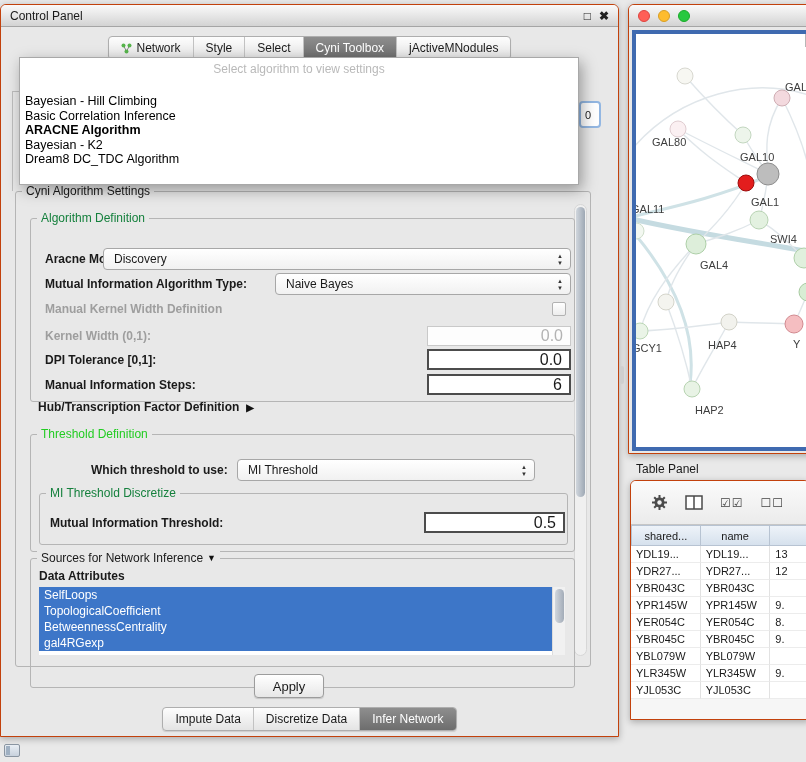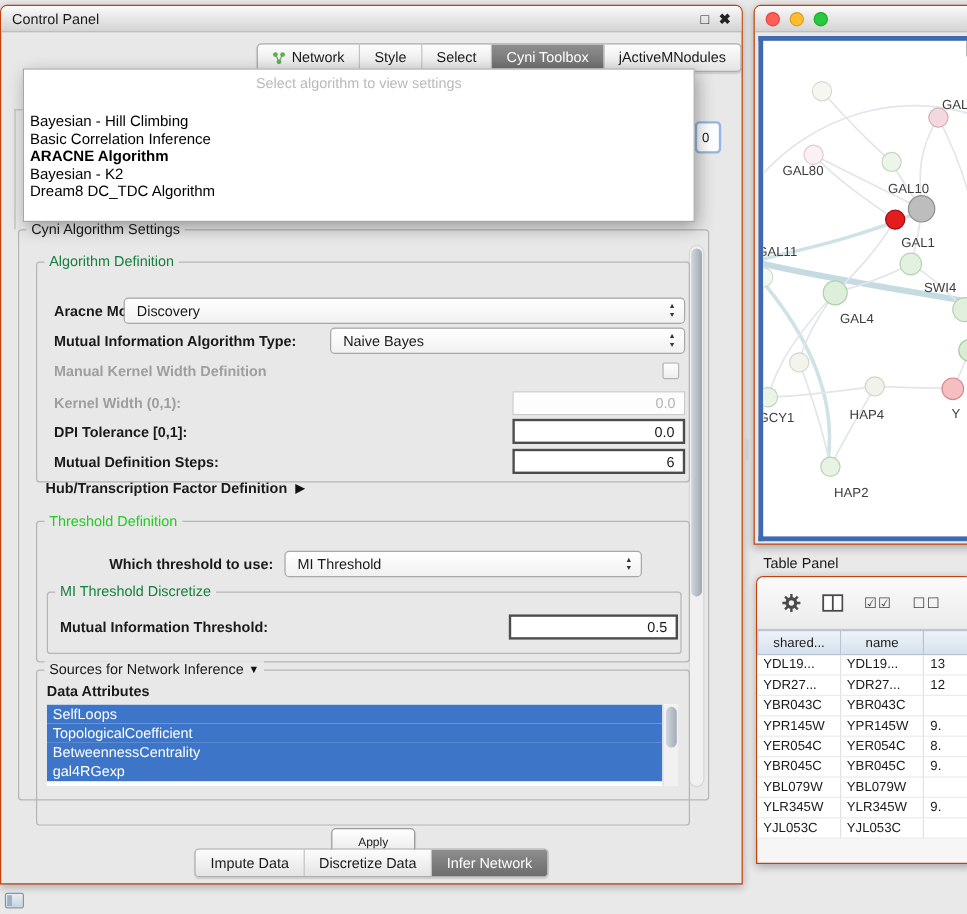--- a/index.html
+++ b/index.html
@@ -19,21 +19,21 @@
     height:22px; background:linear-gradient(#fafafa,#d3d3d3);
     border-bottom:1px solid #a5a5a5; border-radius:5px 5px 0 0;
     display:flex; align-items:center; padding:0 9px; font-size:12px;
   }
   .winbtns { margin-left:auto; display:flex; gap:8px; font-weight:bold; color:#222; }
   .winbtns span { font-size:12px; line-height:12px; cursor:default; }
 
   
   .cp { left:0; top:4px; width:619px; height:733px; }
 
-  .tabsrow { position:absolute; top:31px; left:0; right:0; display:flex; justify-content:flex-end; }
+  .tabsrow { position:absolute; top:31px; left:0; right:0; display:flex; justify-content:center; }
   .seg {
     display:inline-flex; border:1px solid #aeaeae; border-radius:4px; overflow:hidden;
     background:linear-gradient(#fdfdfd,#e4e4e4); box-shadow:0 1px 1px rgba(0,0,0,.12);
   }
   .seg .tab {
     padding:4px 12px; font-size:12px; color:#1a1a1a; border-left:1px solid #c2c2c2;
     display:flex; align-items:center; gap:5px; white-space:nowrap;
   }
   .seg .tab:first-child { border-left:none; }
   .seg .tab.sel { background:linear-gradient(#8e8e8e,#6d6d6d); color:#fff; }
@@ -78,21 +78,21 @@
   .lbl.dis { color:#9e9e9e; }
 
   .pop { position:absolute; height:22px; background:linear-gradient(#ffffff,#f1f1f1);
          border:1px solid #a7a7a7; border-radius:4px; font-size:12px;
          display:flex; align-items:center; padding:0 24px 0 10px; }
   .pop .arr { position:absolute; right:4px; top:4px; width:12px; display:flex;
               flex-direction:column; align-items:center; color:#333; }
   .pop .arr i { font-style:normal; font-size:6px; line-height:6.5px; }
 
   .fld { position:absolute; height:20px; background:#fff; border:1px solid #a9a9a9;
-         font-size:12px; display:flex; align-items:center; justify-content:flex-end;
+         font-size:16px; display:flex; align-items:center; justify-content:flex-end;
          padding:0 7px; }
   .fld.strong { border:2px solid #4c4c4c; height:21px; }
   .fld.dis { border:1px solid #c9c9c9; color:#b3b3b3; background:#fdfdfd; }
 
   .cb { position:absolute; width:14px; height:14px; border:1px solid #b2b2b2;
         border-radius:2px; background:linear-gradient(#ffffff,#ededed); }
 
   .hubrow { position:absolute; left:22px; top:208px; display:flex; align-items:center;
             gap:7px; font-size:12px; font-weight:bold; }
   .tri { font-size:10px; color:#111; }
@@ -100,25 +100,25 @@
   .attrs { position:absolute; left:8px; top:10px; font-size:12px; font-weight:bold; }
   .list { position:absolute; left:8px; top:28px; width:526px; height:68px;
           background:#fff; overflow:hidden; }
   .sel-item { height:16px; line-height:16px; background:#3d76c8; color:#fff;
               font-size:12px; padding-left:5px; margin-right:13px; }
   .list-sb { position:absolute; right:0; top:0; width:13px; height:68px;
              background:#f1f1f1; border-left:1px solid #dcdcdc; }
   .list-sb .thumb { margin:2px auto 0; width:9px; height:34px; border-radius:5px;
              background:linear-gradient(90deg,#d0d6dd,#a3acb8); }
 
-  .apply { position:absolute; left:275px; top:669px; width:70px; height:24px;
+  .apply { position:absolute; left:253px; top:669px; width:70px; height:24px;
            border:1px solid #9c9c9c; border-radius:4px;
-           background:linear-gradient(#ffffff,#e7e7e7); font-size:10px;
+           background:linear-gradient(#ffffff,#e7e7e7); font-size:13px;
            display:flex; align-items:center; justify-content:center;
-           box-shadow:0 1px 1px rgba(0,0,0,.15);margin-top:16px; }
+           box-shadow:0 1px 1px rgba(0,0,0,.15); }
 
   .btabs { position:absolute; top:702px; left:0; right:0; display:flex; justify-content:center; }
 
   
   .nw { left:628px; top:4px; width:190px; height:450px; }
   .lights { display:flex; gap:8px; }
   .light { width:12px; height:12px; border-radius:50%; }
   .light.red    { background:#ff5f57; border:1px solid #dd4440; }
   .light.yellow { background:#febc2e; border:1px solid #d89e24; }
   .light.green  { background:#28c840; border:1px solid #1aab29; }
@@ -241,21 +241,21 @@
 
       <span class="lbl dis" style="left:14px;top:79px;">Manual Kernel Width Definition</span>
       <span class="cb" style="left:521px;top:83px;"></span>
 
       <span class="lbl dis" style="left:14px;top:106px;">Kernel Width (0,1):</span>
       <div class="fld dis" style="left:396px;top:107px;width:144px;">0.0</div>
 
       <span class="lbl" style="left:14px;top:130px;">DPI Tolerance [0,1]:</span>
       <div class="fld strong" style="left:396px;top:130px;width:144px;">0.0</div>
 
-      <span class="lbl" style="left:14px;top:155px;">Mutual Definition Steps:</span>
+      <span class="lbl" style="left:14px;top:155px;">Manual Information Steps:</span>
       <div class="fld strong" style="left:396px;top:155px;width:144px;">6</div>
     </div>
 
     <div class="hubrow">
       <span>Hub/Transcription Factor Definition</span>
       <span class="tri">▶</span>
     </div>
 
     <div class="gb gb-thr">
       <div class="legend green">

